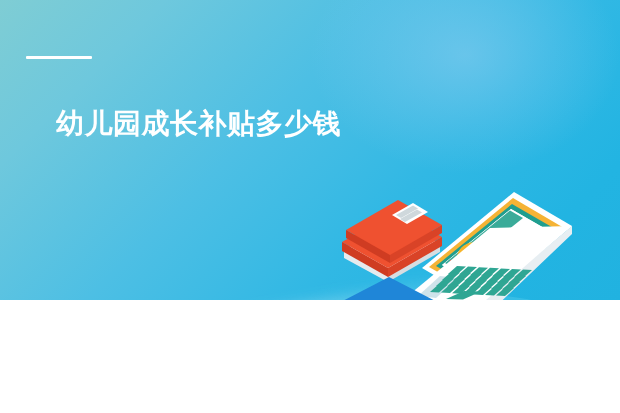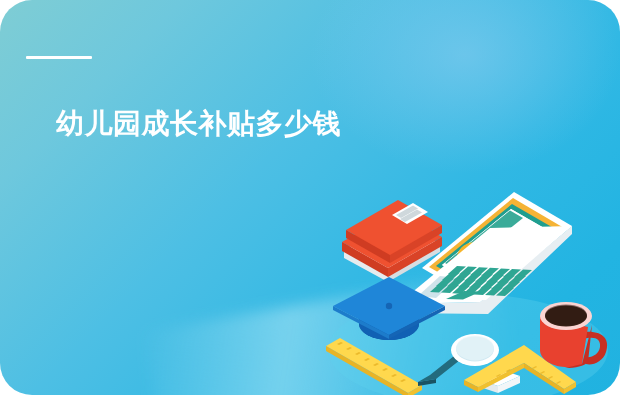--- a/index.html
+++ b/index.html
@@ -3,31 +3,30 @@
 <meta charset="utf-8">
 <style>
   html, body {
     margin: 0;
     padding: 0;
     background: #ffffff;
   }
   #banner {
     position: relative;
     width: 620px;
-    height: 395px;
+    height: 300px;
     overflow: hidden;
     font-family: Liberation Serif, serif;
     background: linear-gradient(135deg,
                 #7fcdd4 0%,
                 #6ec8dd 18%,
                 #4dbfe4 42%,
                 #31b8e4 65%,
                 #22b4e2 85%,
                 #21b2e0 100%);
-    border-radius: 32px;
   }
   
   #banner .glow-tr {
     position: absolute;
     right: -60px;
     top: -110px;
     width: 430px;
     height: 330px;
     border-radius: 50%;
     background: radial-gradient(closest-side, rgba(140,205,240,0.55), rgba(140,205,240,0) 72%);

